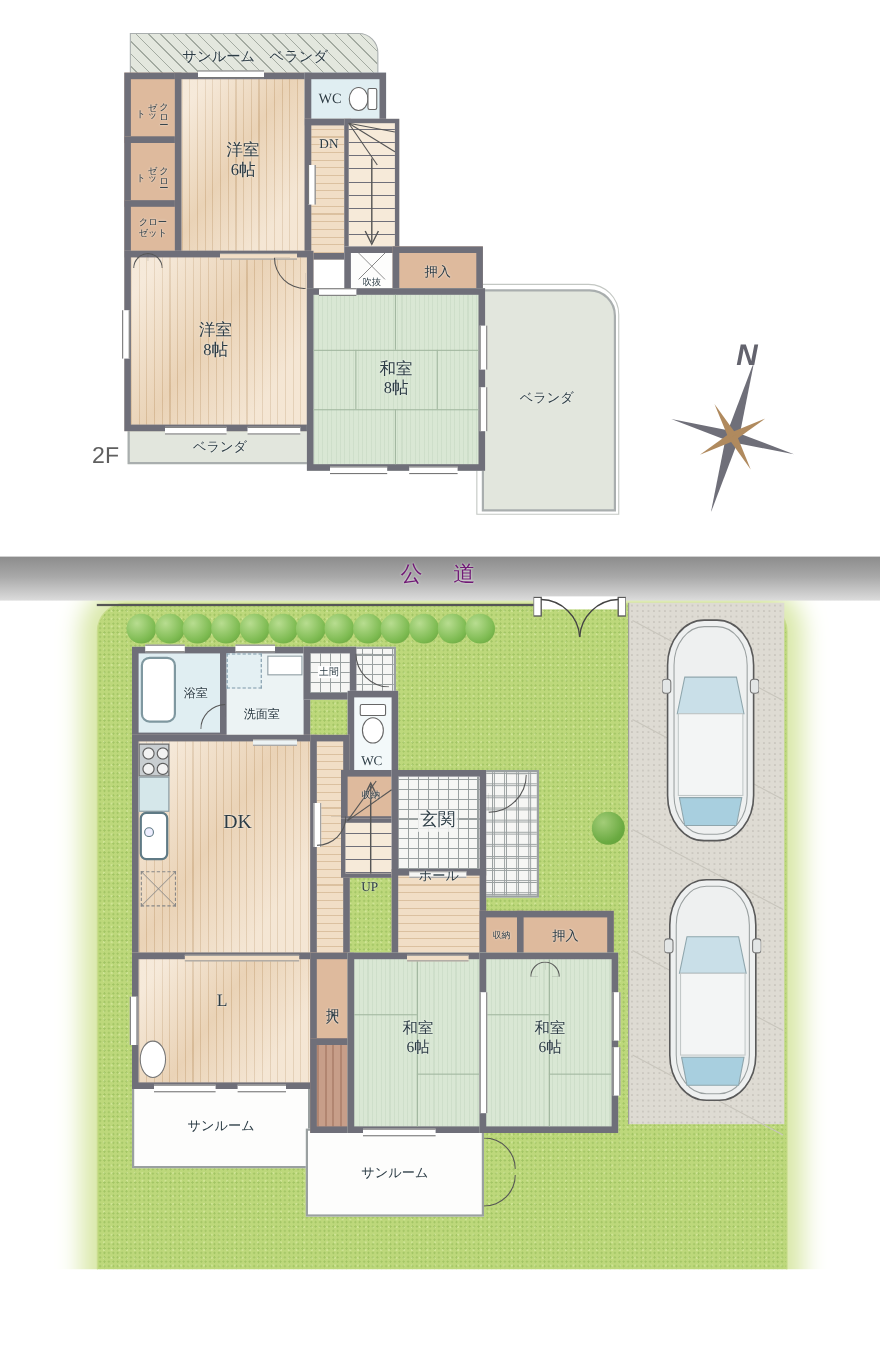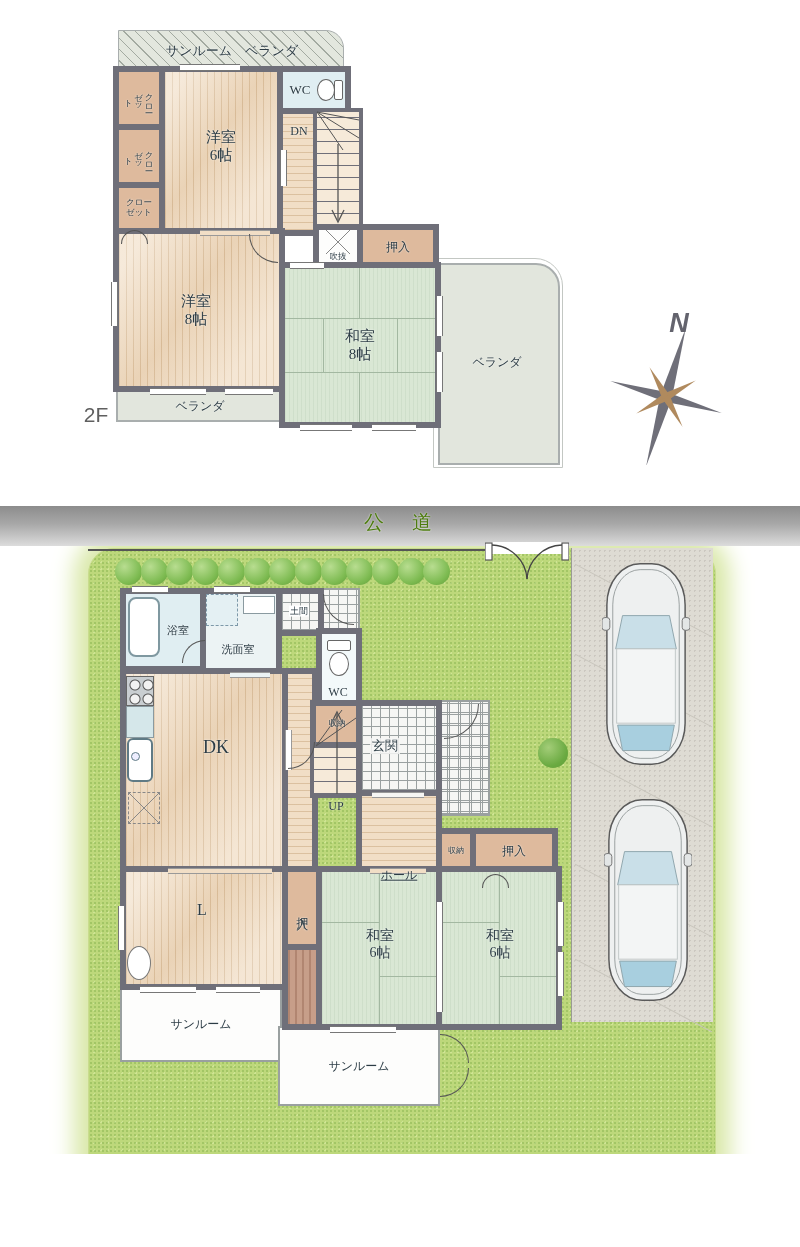--- a/index.html
+++ b/index.html
@@ -143,21 +143,21 @@
         <polygon points="0,-34 4,0 -4,0" fill="#b08a5e"></polygon>
         <polygon points="0,34 4,0 -4,0" fill="#b08a5e"></polygon>
         <polygon points="-34,0 0,4 0,-4" fill="#b08a5e"></polygon>
         <polygon points="34,0 0,4 0,-4" fill="#b08a5e"></polygon>
       </g>
     </g>
   </svg>
   <div class="label sans" style="left:679px;top:323px;font-size:27px;font-style:italic;font-weight:bold;color:#63636d;">N</div>
 
   <div class="abs" style="left:0;top:506px;width:800px;height:40px;z-index:2;background:linear-gradient(180deg,#8c8c8c 0%,#a8a8a8 45%,#dcdcdc 100%);"></div>
-  <div class="label" style="left:400px;top:522px;font-size:20px;color:#4d7c0f;letter-spacing:4px;">公　道</div>
+  <div class="label" style="left:400px;top:522px;font-size:20px;color:#701a75;letter-spacing:4px;">公　道</div>
 
   <div class="abs" style="left:88px;top:548px;width:628px;height:644px;z-index:1;border-radius:26px;border:1px solid #c9dc8e;
        box-shadow:0 0 22px 14px #d9e8a8;background-color:#bdd87b;background-image:
        radial-gradient(rgba(96,150,44,.28) 1px,transparent 1px),
        radial-gradient(rgba(225,240,175,.5) 1px,transparent 1px);
        background-size:4px 4px,7px 7px;background-position:0 0,2px 3px;"></div>
   <div class="abs" style="left:88px;top:549px;width:399px;height:2px;background:#555;z-index:6;"></div>
 
   <div class="abs" style="left:571px;top:548px;width:142px;height:474px;z-index:2;border-left:1.5px solid #9a9a94;
        background-color:#dedbd3;background-image:radial-gradient(rgba(120,115,105,.18) 1px,transparent 1px);background-size:5px 5px;"></div>
@@ -235,27 +235,27 @@
   <div class="room stairs" style="left:310px;top:744px;width:52px;height:54px;border-width:4px;"></div>
   <svg class="abs" style="left:310px;top:700px;z-index:26;" width="52" height="100">
     <line x1="6" y1="46" x2="46" y2="18" stroke="#555" stroke-width="1"></line>
     <line x1="6" y1="46" x2="32" y2="10" stroke="#555" stroke-width="1"></line>
     <line x1="27" y1="94" x2="27" y2="14" stroke="#555" stroke-width="1.3"></line>
     <polyline points="21,24 27,12 33,24" fill="none" stroke="#555" stroke-width="1.3"></polyline>
   </svg>
   <div class="label" style="left:336px;top:806px;font-size:12px;">UP</div>
 
   <div class="room tile" style="left:356px;top:700px;width:86px;height:96px;"></div>
-  <div class="label" style="left:385px;top:746px;font-size:13px;background:rgba(246,246,244,.85);padding:0 2px;">玄関</div>
+  <div class="label" style="left:398px;top:746px;font-size:16px;background:rgba(246,246,244,.85);padding:0 2px;">玄関</div>
 
   <div class="thinroom tile" style="left:436px;top:700px;width:54px;height:116px;background-size:11px 11px;"></div>
   <div class="arc arc-br" style="left:444px;top:704px;width:34px;height:34px;"></div>
 
   <div class="room wood-h" style="left:356px;top:790px;width:86px;height:84px;"></div>
-  <div class="label" style="left:399px;top:875px;font-size:12px;text-decoration:underline;">ホール</div>
+  <div class="label" style="left:399px;top:796px;font-size:12px;">ホール</div>
 
   <div class="room tan" style="left:436px;top:828px;width:40px;height:46px;"></div>
   <div class="label" style="left:456px;top:851px;font-size:8px;">収納</div>
   <div class="arc arc-tl" style="left:482px;top:874px;width:13px;height:13px;"></div>
   <div class="arc arc-tr" style="left:495px;top:874px;width:13px;height:13px;"></div>
 
   <div class="room tan" style="left:470px;top:828px;width:88px;height:46px;"></div>
   <div class="label" style="left:514px;top:851px;font-size:12px;">押入</div>
 
   <div class="room wood-v" style="left:120px;top:866px;width:168px;height:124px;"></div>

